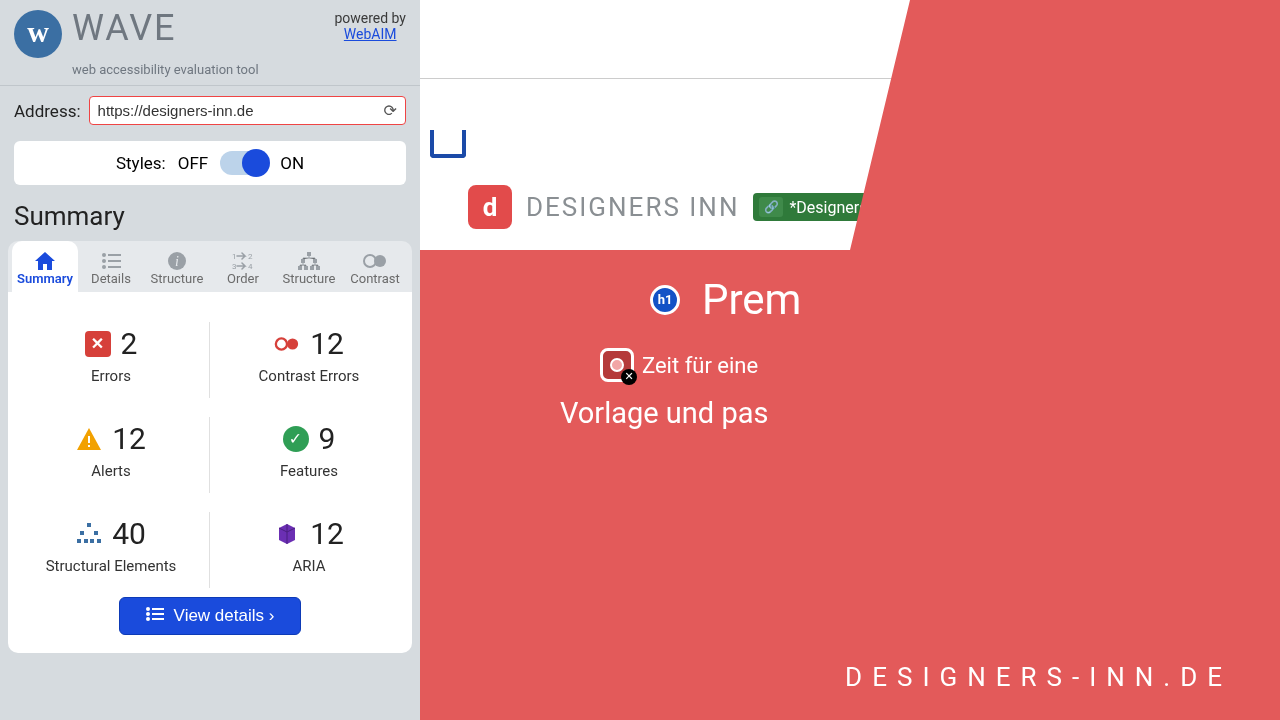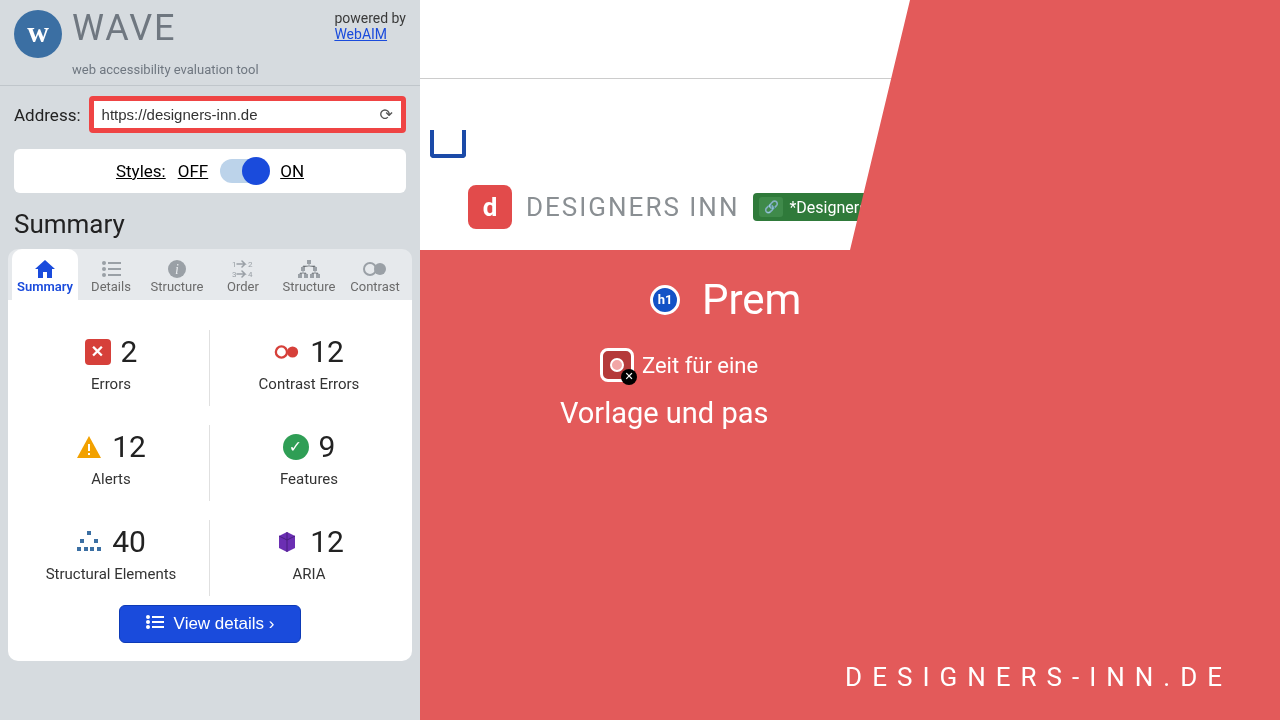--- a/index.html
+++ b/index.html
@@ -8,30 +8,30 @@
 
   
   .sidebar { width: 420px; height: 720px; background:#d6dbdf; display:flex; flex-direction:column; }
   .sb-header { padding: 10px 14px 8px 14px; border-bottom:1px solid #c0c6cb; }
   .logo-row { display:flex; align-items:flex-start; justify-content:space-between; }
   .logo-block { display:flex; align-items:flex-start; gap:10px; }
   .logo-wave { width:48px; height:48px; border-radius:50%; background:#3b6fa3; display:flex; align-items:center; justify-content:center; color:#fff; font-size:30px; font-weight:700; }
   .logo-wave span { font-family: Georgia, serif; transform:translateY(-2px); }
   .logo-text .big { font-size:36px; color:#6f7780; letter-spacing:2px; line-height:1; }
   .logo-text .sub { font-size:13px; color:#6f7780; margin-top:16px; }
-  .powered { text-align:left; font-size:14px; color:#3a3a3a; }
+  .powered { text-align:center; font-size:14px; color:#3a3a3a; }
   .powered a { color:#1a4bdc; text-decoration:underline; cursor:pointer; }
 
   .addr-row { display:flex; align-items:center; gap:8px; padding:10px 14px 10px 14px; }
   .addr-row label { font-size:17px; color:#222; }
-  .addr-field { flex:1; display:flex; align-items:center; background:#fff; border:5px solid #ef4444; border-radius:4px; padding:4px 8px; }
+  .addr-field { flex:1; display:flex; align-items:center; background:#fff; border:1px solid #ef4444; border-radius:4px; padding:4px 8px; }
   .addr-field input { border:none; outline:none; flex:1; font-size:15px; color:#333; }
   .addr-field .refresh { font-size:16px; color:#555; cursor:pointer; }
 
-  .styles-row { margin:6px 14px 12px; background:#fff; border-radius:6px; padding:10px 12px; display:flex; align-items:center; justify-content:center; gap:12px; font-size:17px;text-decoration:underline; }
+  .styles-row { margin:6px 14px 12px; background:#fff; border-radius:6px; padding:10px 12px; display:flex; align-items:center; justify-content:center; gap:12px; font-size:17px; }
   .toggle { width:48px; height:24px; border-radius:14px; background:#bcd3ea; position:relative; }
   .toggle .knob { position:absolute; top:-2px; right:-2px; width:28px; height:28px; border-radius:50%; background:#1a4bdc; }
 
   .sect-title { font-size:26px; color:#222; padding:4px 14px 10px; }
 
   .tabs { display:flex; background:#e6e9ec; padding:0 4px; gap:0; border-radius:10px 10px 0 0; margin:0 8px; }
   .tab { flex:1; text-align:center; padding:8px 0 6px; font-size:13px; color:#6b6b6b; cursor:pointer; border-radius:10px 10px 0 0; }
   .tab.active { background:#fff; color:#1a4bdc; font-weight:600; }
   .tab .ti { display:block; height:22px; line-height:22px; font-size:18px; }
   .tab .ti svg { vertical-align:middle; }

